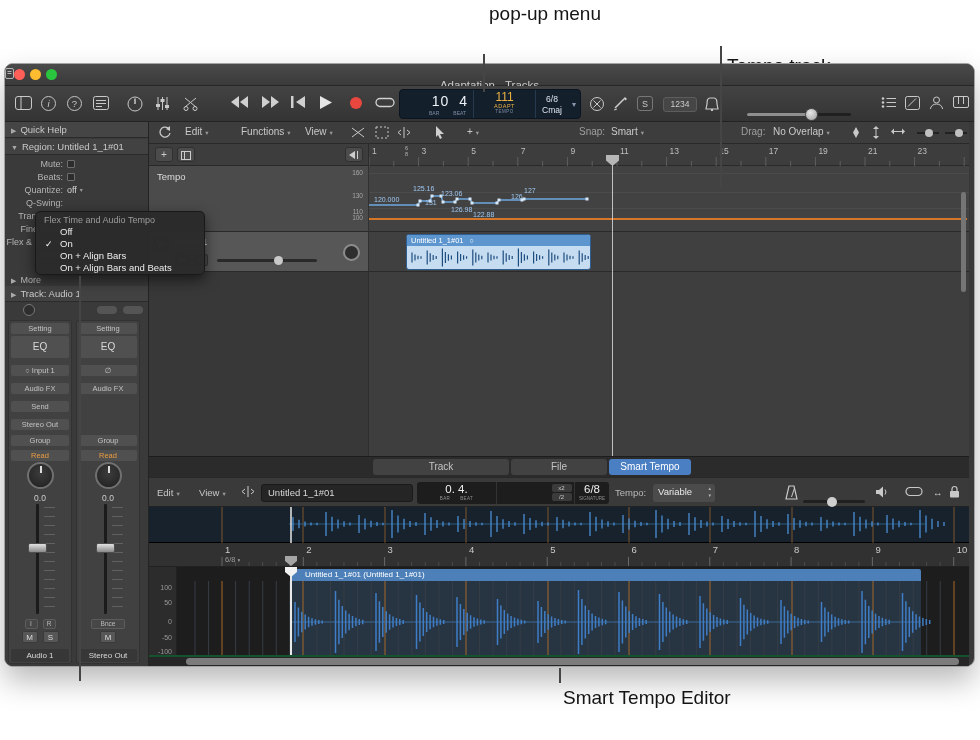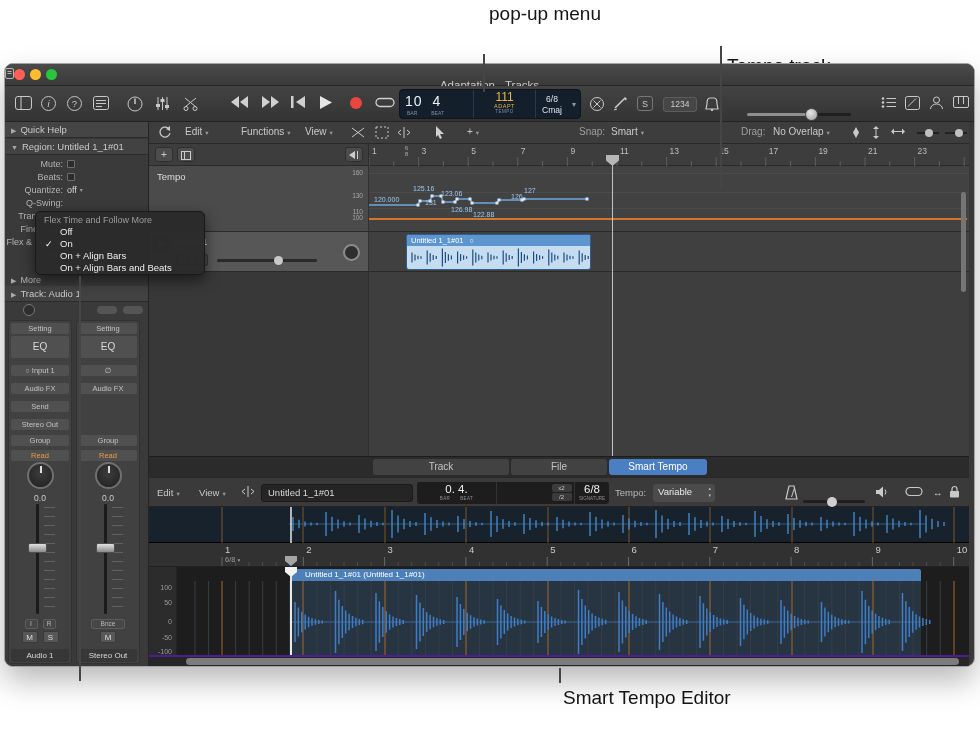--- a/index.html
+++ b/index.html
@@ -10,21 +10,21 @@
 #titlebar{position:absolute;left:0;top:0;right:0;height:22px;background:linear-gradient(#4a4a4a,#3a3a3a);border-bottom:1px solid #262626;}
 .tl{position:absolute;top:5px;width:11px;height:11px;border-radius:50%;}
 #wtitle{position:absolute;left:0;right:0;top:4px;text-align:center;font-size:11.5px;color:#c9c9c9;}
 #wtitle svg{vertical-align:-2px;margin-right:4px;}
 #ctrlbar{position:absolute;left:0;top:22px;right:0;height:36px;background:linear-gradient(#434343,#343434);border-bottom:1px solid #232323;}
 .cbi{position:absolute;top:10px;display:flex;align-items:center;justify-content:center;color:#c9c9c9;}
 .circbtn{width:15px;height:15px;border:1px solid #c4c4c4;border-radius:50%;font-size:9.5px;line-height:13px;text-align:center;color:#c9c9c9;}
 
 #lcd{position:absolute;left:394px;top:3px;width:182px;height:30px;background:#141f2c;border:1px solid #0b141f;border-radius:4px;display:flex;}
 .lcd-seg{position:relative;height:100%;}
-#lcd-pos{width:74px;border-right:1px solid #27394f;text-align:left;padding-top:3px;}
+#lcd-pos{width:74px;border-right:1px solid #27394f;text-align:right;padding-top:3px;}
 #lcd-pos .nums{font-size:14px;color:#eef2f8;letter-spacing:1px;}
 #lcd-pos .nums span{margin:0 5px;}
 #lcd-pos .lbls{font-size:5px;color:#7e8da6;margin-top:1px;}
 #lcd-pos .lbls span{margin:0 7px;}
 #lcd-tempo{width:62px;border-right:1px solid #27394f;text-align:center;padding-top:2px;}
 #lcd-tempo .num{font-size:12px;line-height:11px;color:#eab245;}
 #lcd-tempo .adapt{font-size:5.5px;color:#eab245;letter-spacing:.5px;}
 #lcd-tempo .lbl{font-size:4.5px;color:#7e8da6;letter-spacing:.5px;}
 #lcd-key{width:32px;text-align:center;padding-top:4px;font-size:8.5px;color:#dbe3ee;line-height:11px;}
 #lcd-chev{width:12px;color:#8a98ad;font-size:8px;padding-top:10px;text-align:center;}
@@ -94,21 +94,21 @@
 #tk-slider .dot{position:absolute;left:57px;top:-3px;width:9px;height:9px;border-radius:50%;background:#c9c9c9;}
 #tk-pan{position:absolute;left:194px;top:12px;width:17px;height:17px;border-radius:50%;background:#2e2e2e;border:2px solid #8b8b8b;}
 #region{position:absolute;left:37px;top:2px;width:185px;height:36px;border:1px solid #2f5e93;border-radius:3px;background:#c6dcf0;overflow:hidden;z-index:2;}
 #region-head{height:11px;background:#5d96cf;color:#ffffff;font-size:7.5px;line-height:11px;padding:0 4px;}
 #region-head .circ{margin-left:6px;font-size:7px;}
 #hdr-col-rest{position:absolute;left:0;top:150px;width:220px;bottom:0;background:#383838;border-right:1px solid #2e2e2e;}
 #trk-playhead{position:absolute;left:463px;top:33px;width:1px;height:301px;background:rgba(215,215,215,.85);z-index:6;}
 #trk-ph-marker{position:absolute;left:457px;top:33px;width:13px;height:11px;background:#b6b6b6;clip-path:polygon(0 0,100% 0,100% 50%,50% 100%,0 50%);z-index:7;}
 #v-thumb{position:absolute;left:812px;top:70px;width:5px;height:100px;background:#757575;border-radius:2.5px;z-index:8;}
 
-#editor{position:absolute;left:144px;top:392px;width:820px;height:212px;background:#4c1d95;border-top:1px solid #1d1d1d;}
+#editor{position:absolute;left:144px;top:392px;width:820px;height:212px;background:#14532d;border-top:1px solid #1d1d1d;}
 #ed-tabs{position:absolute;left:0;top:0;right:0;height:20px;background:#2b2b2b;}
 .ed-tab{position:absolute;top:2px;height:16px;background:#424242;border-radius:3px;font-size:10px;color:#c4c4c4;text-align:center;line-height:16px;}
 .ed-tab.active{background:#4a7fc4;color:#ffffff;}
 #ed-toolbar{position:absolute;left:0;top:20px;right:0;height:30px;background:#3a3a3a;border-top:1px solid #282828;border-bottom:1px solid #222222;font-size:9.5px;color:#c8c8c8;}
 .edi{position:absolute;top:9px;}
 .edi .chev{font-size:6.5px;color:#999999;margin-left:3px;}
 #ed-field{position:absolute;left:112px;top:6px;width:152px;height:18px;background:#252525;border:1px solid #1a1a1a;border-radius:3px;color:#d8d8d8;font-size:9.5px;line-height:16px;padding:0 6px;}
 #ed-display{position:absolute;left:268px;top:4px;width:192px;height:22px;background:#1d1d1d;border-radius:3px;display:flex;}
 .dsp-seg{position:relative;height:100%;border-right:1px solid #333333;text-align:center;}
 .dsp-big{font-size:11.5px;color:#f0f0f0;line-height:13px;padding-top:1px;}
@@ -618,21 +618,21 @@
       <div id="hdr-col-rest"></div>
       <div id="trk-ph-marker"></div>
       <div id="trk-playhead"></div>
       <div id="v-thumb"></div>
     </div>
 
     <div id="editor">
       <div id="ed-tabs">
           <div class="ed-tab" style="left: 224px; width: 136px;">Track</div>
           <div class="ed-tab" style="left: 362px; width: 96px;">File</div>
-          <div class="ed-tab active" style="left: 460px; width: 98px;">Smart Tempo</div>
+          <div class="ed-tab active" style="left: 460px; width: 82px;">Smart Tempo</div>
         </div>
 
       <div id="ed-toolbar">
         <div class="edi" style="left:8px;"><span>Edit</span><span class="chev">▾</span></div>
         <div class="edi" style="left:50px;"><span>View</span><span class="chev">▾</span></div>
         <div class="edi" style="left:92px;top:7px;">
             <svg width="14" height="13">
               <line x1="7" y1="1" x2="7" y2="12" stroke="#c9c9c9"></line>
               <polyline points="4,4 1,6.5 4,9" fill="none" stroke="#c9c9c9"></polyline>
               <polyline points="10,4 13,6.5 10,9" fill="none" stroke="#c9c9c9"></polyline>
@@ -852,20 +852,20 @@
             <div class="ed-ylab" style="top: 81px;">-100</div>
           </div>
       </div>
 
       <div id="ed-scroll">
           <div class="thumb"></div>
         </div>
     </div>
 
     <div class="flex-menu" id="flex-menu">
-        <div class="fm-title">Flex Time and Follow More</div>
+        <div class="fm-title">Flex Time and Audio Tempo</div>
         <div class="fm-item">Off</div>
         <div class="fm-item">On<div class="fm-check">✓</div></div>
         <div class="fm-item">On + Align Bars</div>
         <div class="fm-item">On + Align Bars and Beats</div>
       </div>
   </div>
 </div>
 
 </body></html>

